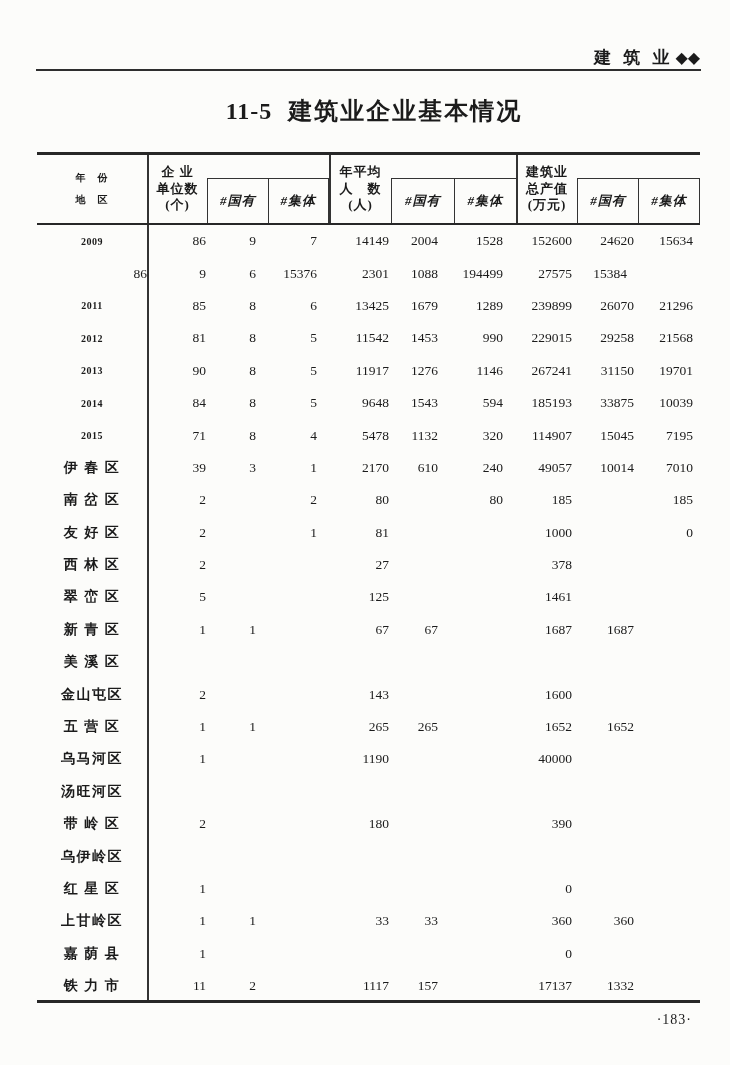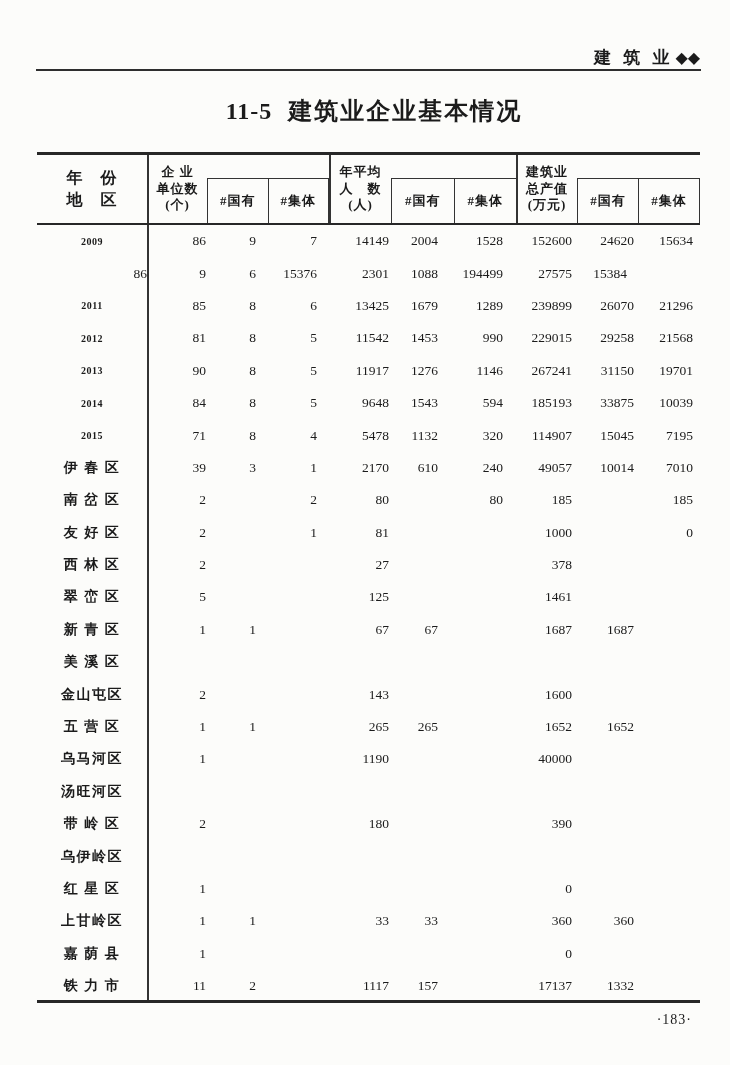--- a/index.html
+++ b/index.html
@@ -49,39 +49,39 @@
   
   .thead{
     position:absolute;left:0;top:0;width:663px;height:70px;
     border-bottom:2px solid #272727;box-sizing:border-box;
     font-size:13.5px;font-weight:bold;
   }
   .thead .cjk{letter-spacing:1px;}
   .h-col1{
     position:absolute;left:0;top:0;width:110px;height:68px;
     display:flex;flex-direction:column;justify-content:center;align-items:center;
-    line-height:22px;font-size:16px;
+    line-height:22px;font-size:10px;
   }
   .h-group{
     position:absolute;top:0;height:68px;
     display:flex;flex-direction:column;justify-content:center;align-items:center;
     line-height:16.5px;font-size:13px;text-align:center;
   }
   .g1{left:112px;width:57px;}
   .g2{left:294px;width:59px;}
   .g3{left:481px;width:58px;border-radius:29px;}
   .group-line{
     position:absolute;top:0;height:68px;width:1.5px;background:#333;
   }
   .gl1{left:292px;}
   .gl2{left:479px;}
   .h-box{
     position:absolute;top:23px;height:45px;
     border:1.5px solid #333;border-bottom:none;
-    display:flex;box-sizing:border-box;
+    display:flex;box-sizing:border-box;font-style:italic;
   }
   .b1{left:170px;width:122px;}
   .b2{left:354px;width:125px;border-right:none;}
   .b3{left:540px;width:123px;}
   .h-sub{
     flex:1;display:flex;align-items:center;justify-content:center;
     font-size:13px;letter-spacing:1px;
   }
   .h-sub + .h-sub{border-left:1.5px solid #333;}
   

